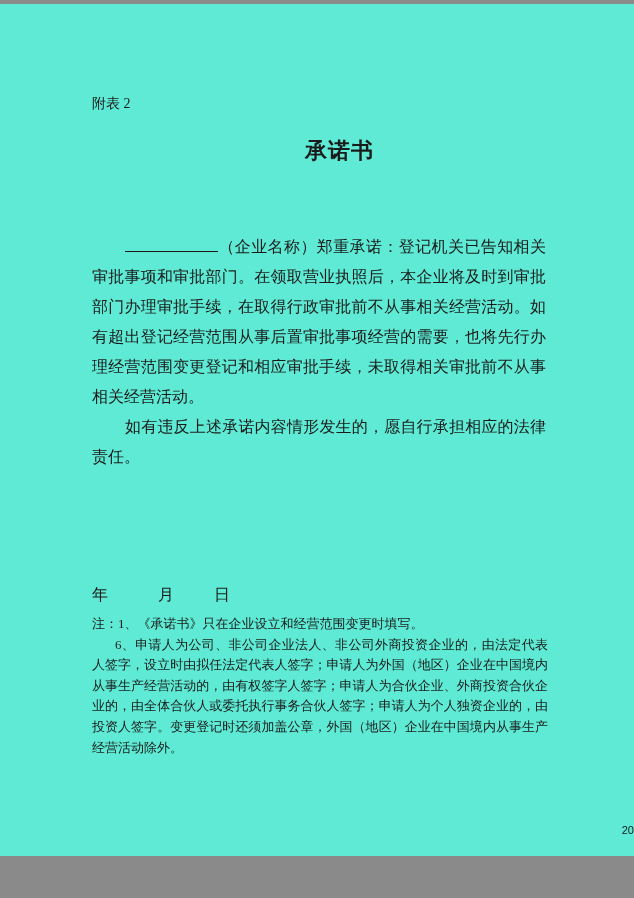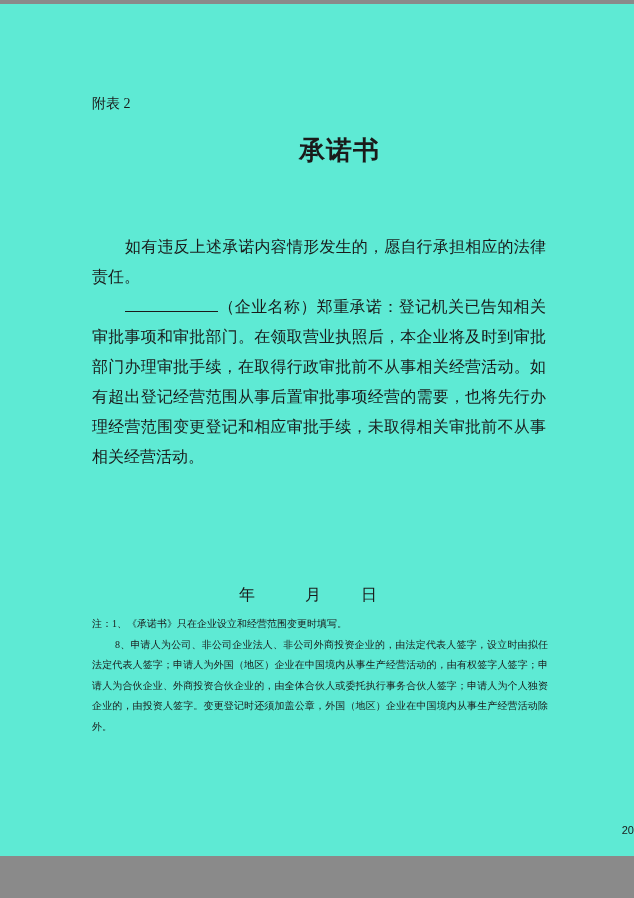--- a/index.html
+++ b/index.html
@@ -20,21 +20,21 @@
     top: 90px;
     font-size: 14px;
     line-height: 20px;
   }
   .doc-title {
     position: absolute;
     left: 0;
     top: 130px;
     width: 100%;
     text-align: center;
-    font-size: 26px;
+    font-size: 22px;
     font-weight: bold;
     letter-spacing: 1px;
     line-height: 34px;
     padding-left: 45px;
   }
   .addressee-line {
     position: absolute;
     left: 92px;
     right: 88px;
     top: 196px;
@@ -74,31 +74,31 @@
     width: 180px;
     height: 15px;
   }
   .date-line {
     position: absolute;
     left: 92px;
     right: 88px;
     top: 576px;
     font-size: 16px;
     line-height: 30px;
-    text-align: center;
+    text-align: left;
     padding-right: 22px;
   }
   .date-line .date-month { margin-left: 50px; }
   .date-line .date-day { margin-left: 40px; }
   .notes {
     position: absolute;
     left: 92px;
     right: 86px;
     top: 610px;
-    font-size: 10px;
+    font-size: 13px;
     line-height: 20.6px;
     text-align: justify;
   }
   .note-line.note-indent { text-indent: 23px; }
   .page-number {
     position: absolute;
     left: 0;
     top: 820px;
     width: 100%;
     text-align: right;
@@ -111,29 +111,29 @@
 <body>
 
 <div class="page">
 
   <div class="attachment-label">附表 2</div>
 
   <div class="doc-title">承诺书</div>
 
 
   <div class="main-body">
+    <p class="body-para"><span class="blank company-blank"></span><span>（企业名称）郑重承诺：登记机关已告知相关审批事项和审批部门。在领取营业执照后，本企业将及时到审批部门办理审批手续，在取得行政审批前不从事相关经营活动。如有超出登记经营范围从事后置审批事项经营的需要，也将先行办理经营范围变更登记和相应审批手续，未取得相关审批前不从事相关经营活动。</span></p>
     <p class="body-para">如有违反上述承诺内容情形发生的，愿自行承担相应的法律责任。</p>
-    <p class="body-para"><span class="blank company-blank"></span><span>（企业名称）郑重承诺：登记机关已告知相关审批事项和审批部门。在领取营业执照后，本企业将及时到审批部门办理审批手续，在取得行政审批前不从事相关经营活动。如有超出登记经营范围从事后置审批事项经营的需要，也将先行办理经营范围变更登记和相应审批手续，未取得相关审批前不从事相关经营活动。</span></p>
   </div>
 
 
   <div class="date-line">
     <span class="date-year">年</span><span class="date-month">月</span><span class="date-day">日</span>
   </div>
 
   <div class="notes">
     <p class="note-line note-first">注：1、《承诺书》只在企业设立和经营范围变更时填写。</p>
-    <p class="note-line note-indent">8、申请人为公司、非公司企业法人、非公司外商投资企业的，由法定代表人签字，设立时由拟任法定代表人签字；申请人为外国（地区）企业在中国境内从事生产经营活动的，由有权签字人签字；申请人为合伙企业、外商投资合伙企业的，由全体合伙人或委托执行事务合伙人签字；申请人为个人独资企业的，由投资人签字。变更登记时还须加盖公章，外国（地区）企业在中国境内从事生产经营活动除外。</p>
+    <p class="note-line note-indent">6、申请人为公司、非公司企业法人、非公司外商投资企业的，由法定代表人签字，设立时由拟任法定代表人签字；申请人为外国（地区）企业在中国境内从事生产经营活动的，由有权签字人签字；申请人为合伙企业、外商投资合伙企业的，由全体合伙人或委托执行事务合伙人签字；申请人为个人独资企业的，由投资人签字。变更登记时还须加盖公章，外国（地区）企业在中国境内从事生产经营活动除外。</p>
   </div>
 
   <div class="page-number">20</div>
 
 </div>
 
 </body></html>

